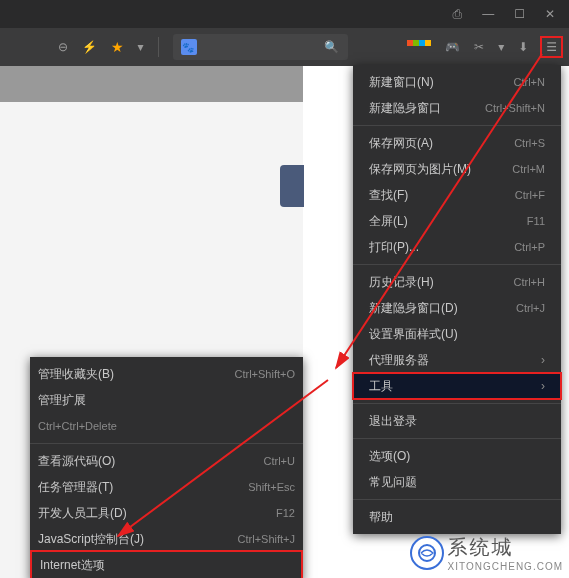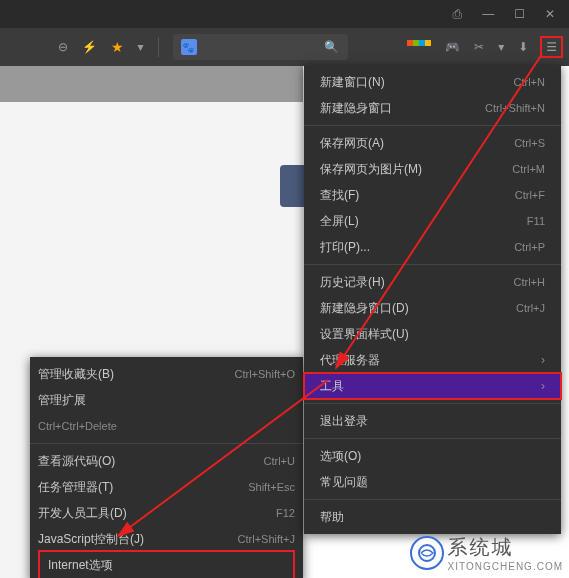--- a/index.html
+++ b/index.html
@@ -51,56 +51,56 @@
     .toolbar-right { display: flex; align-items: center; gap: 14px; margin-left: auto; }
     .ms-icon { display: inline-flex; }
     .ms-icon span { width: 6px; height: 6px; display: inline-block; }
     .hamburger {
       outline: 2px solid #e62020;
       padding: 2px 4px;
     }
     .mainmenu {
       position: absolute;
       top: 65px; right: 8px;
-      width: 257px;
+      width: 208px;
       background: #2f2f30;
       color: #c9c9c9;
       box-shadow: 0 2px 10px rgba(0,0,0,0.6);
       padding: 4px 0;
       z-index: 5;
     }
     .menuitem {
       display: flex; justify-content: space-between; align-items: center;
       padding: 6px 16px;
       height: 26px;
       cursor: default;
     }
     .menuitem .shortcut { color: #8a8a8a; font-size: 11px; }
     .menuitem .arrow { color: #8a8a8a; }
     .menusep { height: 1px; background: #454546; margin: 4px 0; }
     .menuitem.hl {
-      background: #4c1d95;
+      background: #0f172a;
       outline: 2px solid #e62020;
       outline-offset: -1px;
     }
     .submenu {
       position: absolute;
       top: 357px; left: 30px;
       width: 273px;
       background: #2f2f30;
       color: #c9c9c9;
       box-shadow: 0 2px 10px rgba(0,0,0,0.6);
       padding: 4px 0;
       z-index: 4;
     }
     .submenu .menuitem { padding: 6px 8px; }
     .submenu .menuitem.hl2 {
       outline: 2px solid #e62020;
       outline-offset: 0;
-      margin: 0 10px;
+      margin: 0 2px;
     }
     .whitearea {
       position: absolute;
       top: 66px; left: 0;
       width: 303px; height: 512px;
       background: #f4f4f4;
     }
     .graytop {
       position: absolute;
       top: 66px; left: 0;

